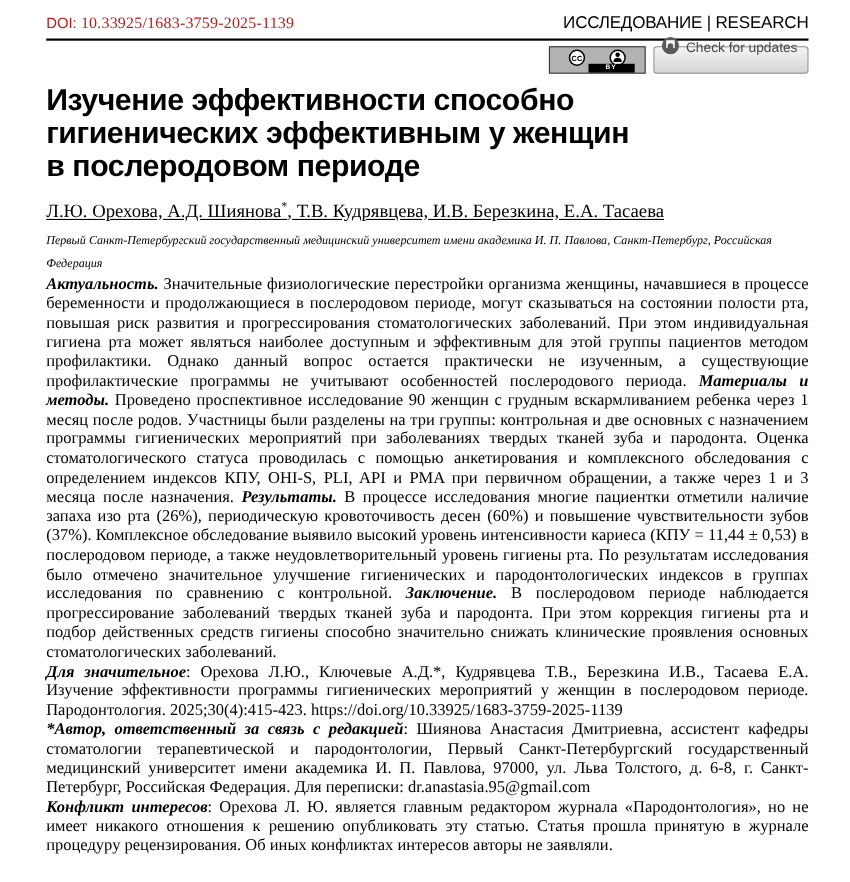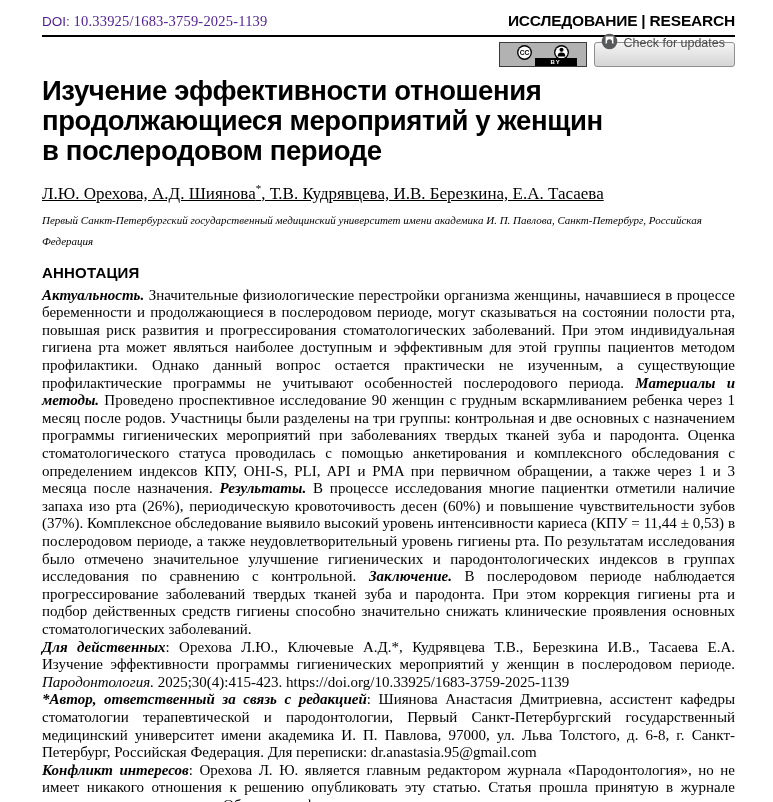--- a/index.html
+++ b/index.html
@@ -7,23 +7,23 @@
     position:relative;
     width:773px; height:802px;
     box-sizing:border-box;
     padding:12px 38px 0 42px;
     background:#ffffff;
     color:#000;
     font-family:"Liberation Serif", serif;
     overflow:hidden;
   }
   .topbar { display:flex; justify-content:space-between; align-items:flex-end; }
-  .doi { font-family:"Liberation Sans", sans-serif; font-size:13.5px; color:#4c1d95; }
+  .doi { font-family:"Liberation Sans", sans-serif; font-size:13.5px; color:#b91c1c; }
   .doi-value { font-family:"Liberation Serif", serif; font-size:14.5px; letter-spacing:0.2px; }
-  .rubric { font-family:"Liberation Sans", sans-serif; font-weight:700; font-size:15.5px; letter-spacing:-0.2px; }
+  .rubric { font-family:"Liberation Sans", sans-serif; font-weight:400; font-size:15.5px; letter-spacing:-0.2px; }
   .rule { border:none; border-top:2.6px solid #000; margin:5px 0 0 0; }
 
   .badge-row { display:flex; justify-content:flex-end; align-items:center; gap:7px; margin-top:5px; height:25px; }
 
   .cc-badge {
     position:relative; width:88px; height:25px;
     background:#b2b2b2; border:1px solid #3a3a3a; box-sizing:border-box;
     display:flex; align-items:flex-start; justify-content:space-around; padding:1px 6px 0 6px;
     cursor:pointer;
   }
@@ -58,21 +58,21 @@
   .affiliation { margin:6px 0 0 0; font-style:italic; font-size:11px; line-height:21px; }
 
   .abs-heading {
     margin:12px 0 6px 0;
     font-family:"Liberation Sans", sans-serif;
     font-weight:700; font-size:15px; letter-spacing:0.2px;
   }
 
   .abstract p { margin:0; text-align:justify; font-size:15px; line-height:17.6px; }
   .bi { font-weight:bold; font-style:italic; }
-  .it { font-style:italic; }
+  .it { }
 </style>
 </head>
 <body>
 
 <div class="page">
 
   <div class="topbar">
     <div class="doi"><span>DOI:</span> <span class="doi-value">10.33925/1683-3759-2025-1139</span></div>
     <div class="rubric">ИССЛЕДОВАНИЕ | RESEARCH</div>
   </div>
@@ -104,36 +104,35 @@
             <circle cx="12" cy="12" r="11" fill="#58595b"></circle>
             <path d="M6.5 5 L17.5 5 L17.5 15.5 L12 11.8 L6.5 15.5 Z" fill="#fff"></path>
             <circle cx="12" cy="12.5" r="3.6" fill="#58595b"></circle>
           </svg>
       </span>
       <span>Check for updates</span>
     </div>
   </div>
 
   <h1 class="title">
-    <span>Изучение эффективности отношения</span>
-    <span>продолжающиеся мероприятий у женщин</span>
+    <span>Изучение эффективности способно</span>
+    <span>гигиенических эффективным у женщин</span>
     <span>в послеродовом периоде</span>
   </h1>
 
   <p class="authors"><span>Л.Ю. Орехова, А.Д. Шиянова</span><sup>*</sup><span>, Т.В. Кудрявцева, И.В. Березкина, Е.А. Тасаева</span></p>
 
   <p class="affiliation">Первый Санкт-Петербургский государственный медицинский университет имени академика И. П. Павлова, Санкт-Петербург, Российская Федерация</p>
 
-  <h2 class="abs-heading">АННОТАЦИЯ</h2>
 
   <div class="abstract">
     <p><span class="bi">Актуальность.</span><span> Значительные физиологические перестройки организма женщины, начавшиеся в процессе беременности и продолжающиеся в послеродовом периоде, могут сказываться на состоянии полости рта, повышая риск развития и прогрессирования стоматологических заболеваний. При этом индивидуальная гигиена рта может являться наиболее доступным и эффективным для этой группы пациентов методом профилактики. Однако данный вопрос остается практически не изученным, а существующие профилактические программы не учитывают особенностей послеродового периода. </span><span class="bi">Материалы и методы.</span><span> Проведено проспективное исследование 90 женщин с грудным вскармливанием ребенка через 1 месяц после родов. Участницы были разделены на три группы: контрольная и две основных с назначением программы гигиенических мероприятий при заболеваниях твердых тканей зуба и пародонта. Оценка стоматологического статуса проводилась с помощью анкетирования и комплексного обследования с определением индексов КПУ, OHI-S, PLI, API и PMA при первичном обращении, а также через 1 и 3 месяца после назначения. </span><span class="bi">Результаты.</span><span> В процессе исследования многие пациентки отметили наличие запаха изо рта (26%), периодическую кровоточивость десен (60%) и повышение чувствительности зубов (37%). Комплексное обследование выявило высокий уровень интенсивности кариеса (КПУ = 11,44 ± 0,53) в послеродовом периоде, а также неудовлетворительный уровень гигиены рта. По результатам исследования было отмечено значительное улучшение гигиенических и пародонтологических индексов в группах исследования по сравнению с контрольной. </span><span class="bi">Заключение.</span><span> В послеродовом периоде наблюдается прогрессирование заболеваний твердых тканей зуба и пародонта. При этом коррекция гигиены рта и подбор действенных средств гигиены способно значительно снижать клинические проявления основных стоматологических заболеваний.</span></p>
 
 
-    <p><span class="bi">Для действенных</span><span>: Орехова Л.Ю., Ключевые А.Д.*, Кудрявцева Т.В., Березкина И.В., Тасаева Е.А. Изучение эффективности программы гигиенических мероприятий у женщин в послеродовом периоде. </span><span class="it">Пародонтология.</span><span> 2025;30(4):415-423. </span><span>https://doi.org/10.33925/1683-3759-2025-1139</span></p>
+    <p><span class="bi">Для значительное</span><span>: Орехова Л.Ю., Ключевые А.Д.*, Кудрявцева Т.В., Березкина И.В., Тасаева Е.А. Изучение эффективности программы гигиенических мероприятий у женщин в послеродовом периоде. </span><span class="it">Пародонтология.</span><span> 2025;30(4):415-423. </span><span>https://doi.org/10.33925/1683-3759-2025-1139</span></p>
 
     <p><span class="bi">*Автор, ответственный за связь с редакцией</span><span>: Шиянова Анастасия Дмитриевна, ассистент кафедры стоматологии терапевтической и пародонтологии, Первый Санкт-Петербургский государственный медицинский университет имени академика И. П. Павлова, 97000, ул. Льва Толстого, д. 6-8, г. Санкт-Петербург, Российская Федерация. Для переписки: </span><span>dr.anastasia.95@gmail.com</span></p>
 
     <p><span class="bi">Конфликт интересов</span><span>: Орехова Л. Ю. является главным редактором журнала «Пародонтология», но не имеет никакого отношения к решению опубликовать эту статью. Статья прошла принятую в журнале процедуру рецензирования. Об иных конфликтах интересов авторы не заявляли.</span></p>
 
   </div>
 
 </div>
 
 </body></html>

